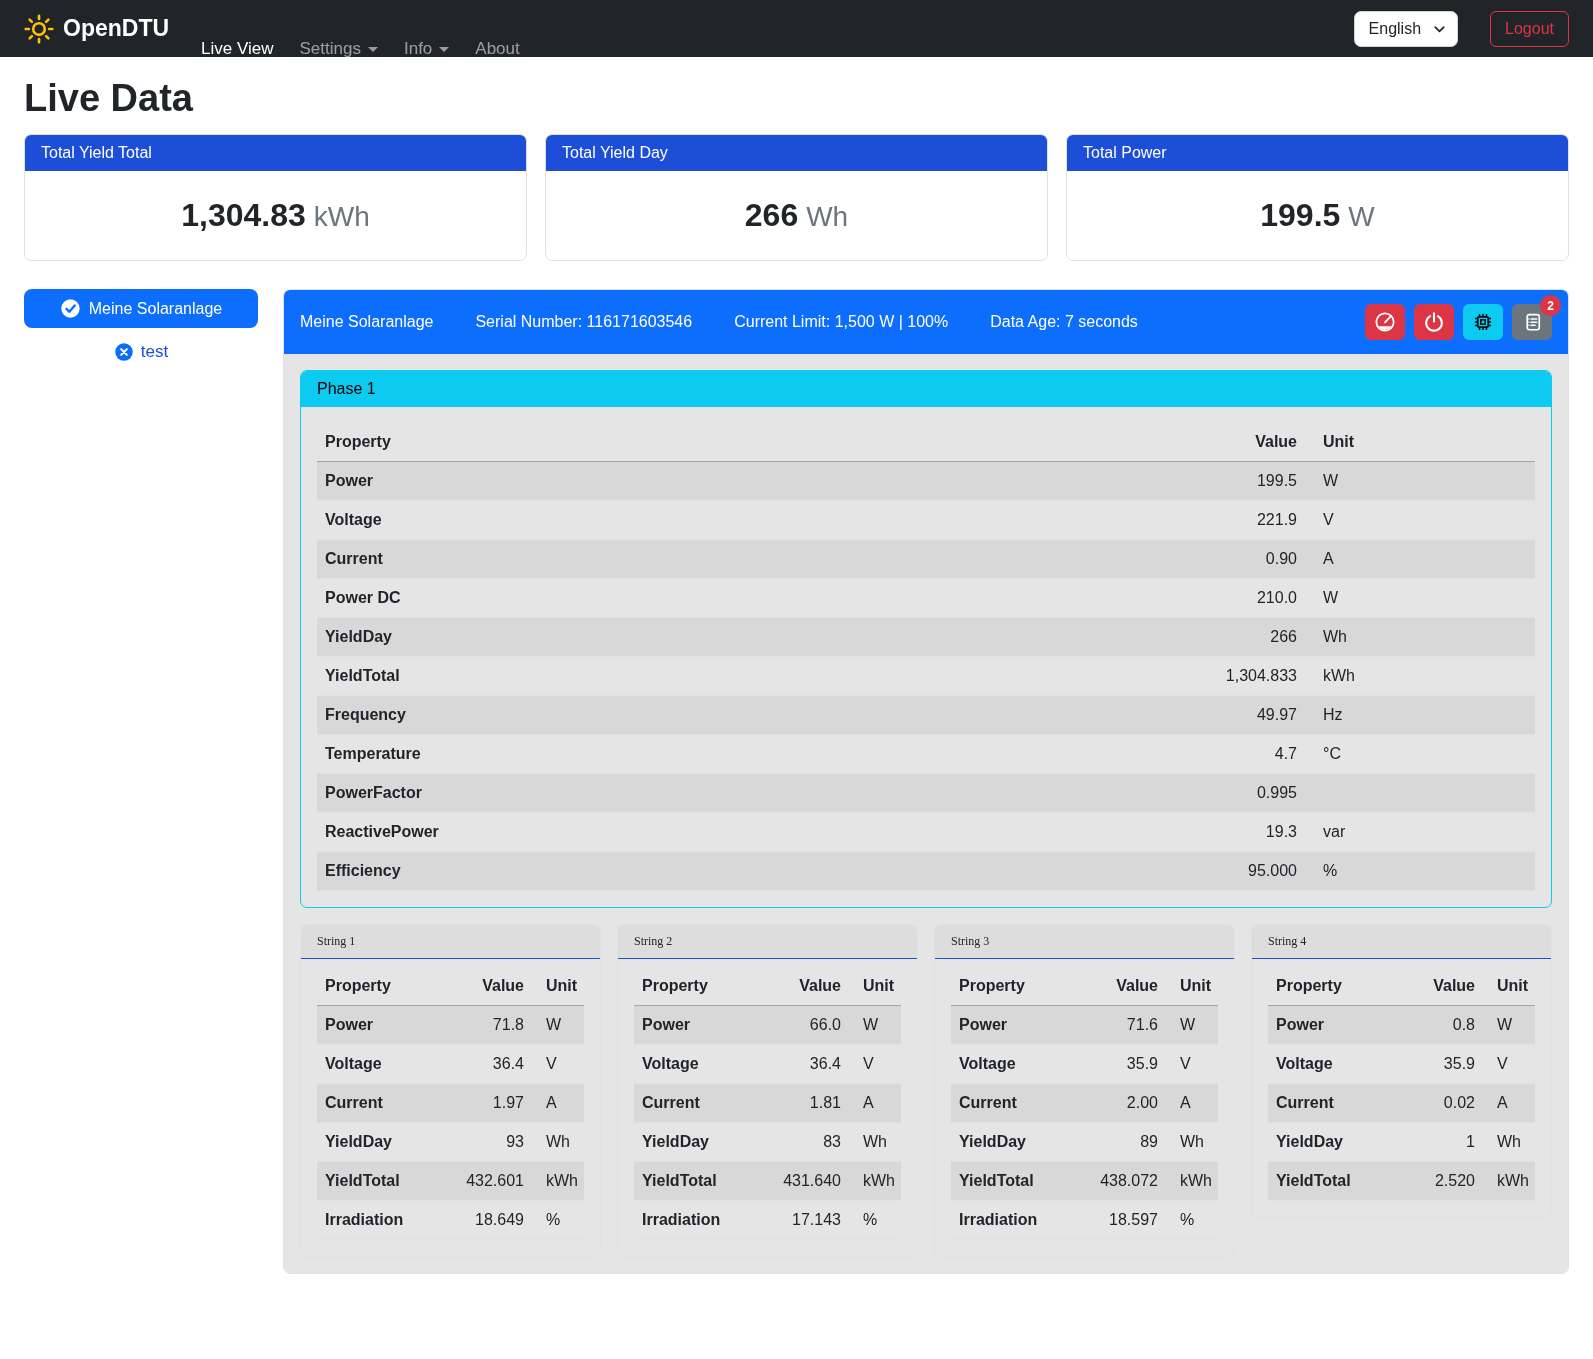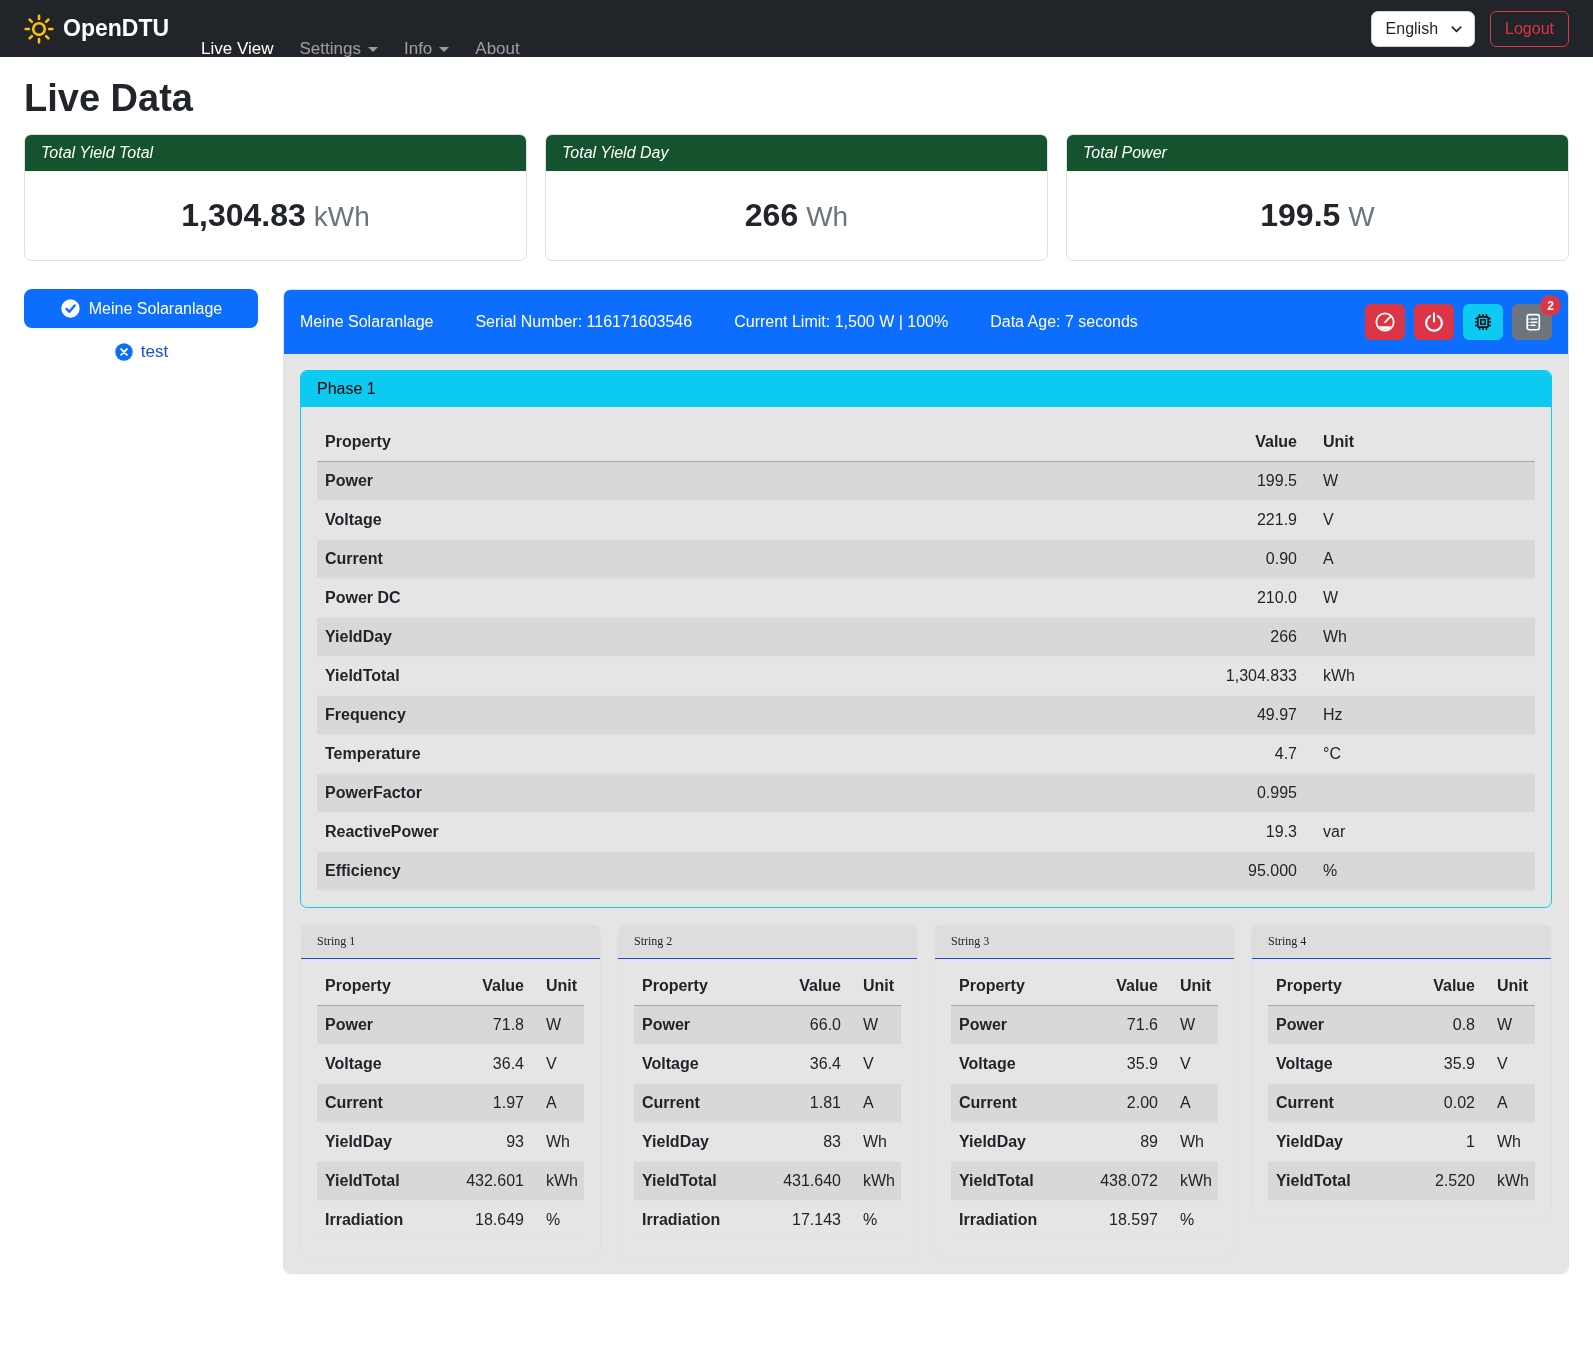--- a/index.html
+++ b/index.html
@@ -11,37 +11,37 @@
   
   .navbar {
     height:57px; background:#212529; display:flex; align-items:center;
     padding:0 24px;
   }
   .brand { display:flex; align-items:center; gap:9px; color:#fff; font-size:23px; font-weight:700; cursor:pointer; margin-right:22px; }
   .nav-links { display:flex; align-items:center; gap:6px;margin-top:40px; }
   .nav-link { color:rgba(255,255,255,.55); font-size:17px; padding:8px 10px; cursor:pointer; display:flex; align-items:center; gap:7px; }
   .nav-link.active { color:#fff; }
   .caret { width:0; height:0; border-left:5px solid transparent; border-right:5px solid transparent; border-top:5px solid rgba(255,255,255,.55); display:inline-block; margin-top:2px; }
-  .nav-right { margin-left:auto; display:flex; align-items:center; gap:15px; }
+  .nav-right { margin-left:auto; display:flex; align-items:center; gap:32px; }
   .lang-select {
     background:#fff; color:#212529; font-size:16px; border-radius:7px;
     padding:8px 36px 8px 14px; position:relative; cursor:pointer; border:1px solid #ced4da;
   }
   .lang-select svg { position:absolute; right:10px; top:50%; transform:translateY(-50%); }
   .logout-btn {
     background:transparent; border:1px solid #dc3545; color:#dc3545; font-size:16px;
     border-radius:6px; padding:8px 14px; cursor:pointer; font-family:inherit;
   }
   
   .container { padding:0 24px; }
   h1.page-title { font-size:38px; font-weight:600; margin:20px 0 14px 0; color:#212529; }
   
   .summary-row { display:grid; grid-template-columns:1fr 1fr 1fr; gap:18px; margin-bottom:28px; }
   .card { border:1px solid #dee2e6; border-radius:7px; background:#fff; overflow:hidden; }
-  .card-header-green { background:#14532d; color:#fff; font-size:16px; padding:9px 16px;font-style:italic; }
+  .card-header-green { background:#1d4ed8; color:#fff; font-size:16px; padding:9px 16px; }
   .summary-body { padding:26px 16px; text-align:center; }
   .summary-value { font-size:32px; font-weight:600; color:#212529; }
   .summary-unit { font-size:28px; color:#6c757d; margin-left:8px; }
   
   .main-row { display:grid; grid-template-columns:234px 1fr; gap:25px; align-items:start; }
   
   .inv-select-btn {
     width:100%; background:#0d6efd; border:none; color:#fff; font-size:16px; font-family:inherit;
     border-radius:8px; padding:9px 10px; display:flex; align-items:center; justify-content:center; gap:8px; cursor:pointer;
   }

